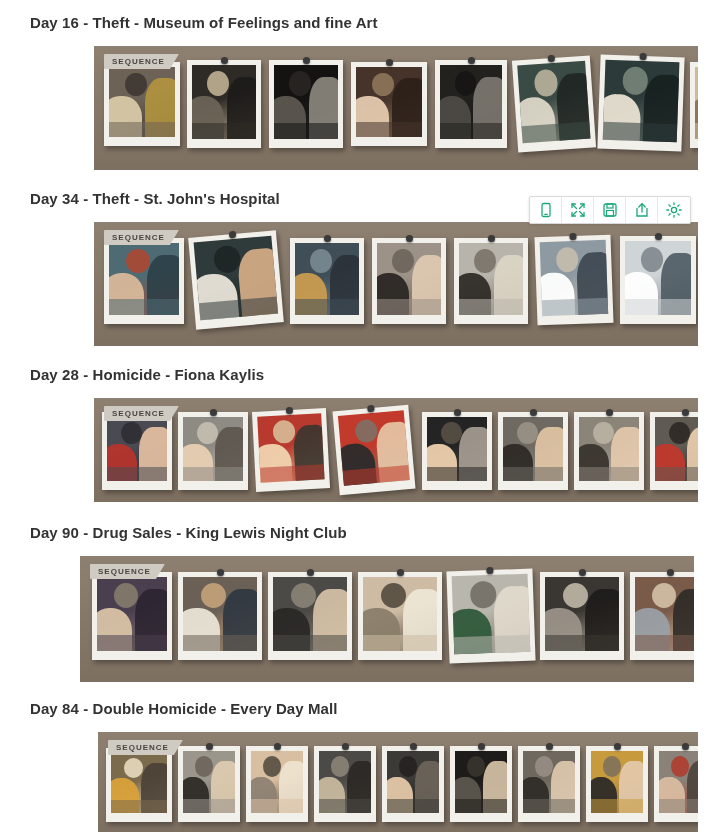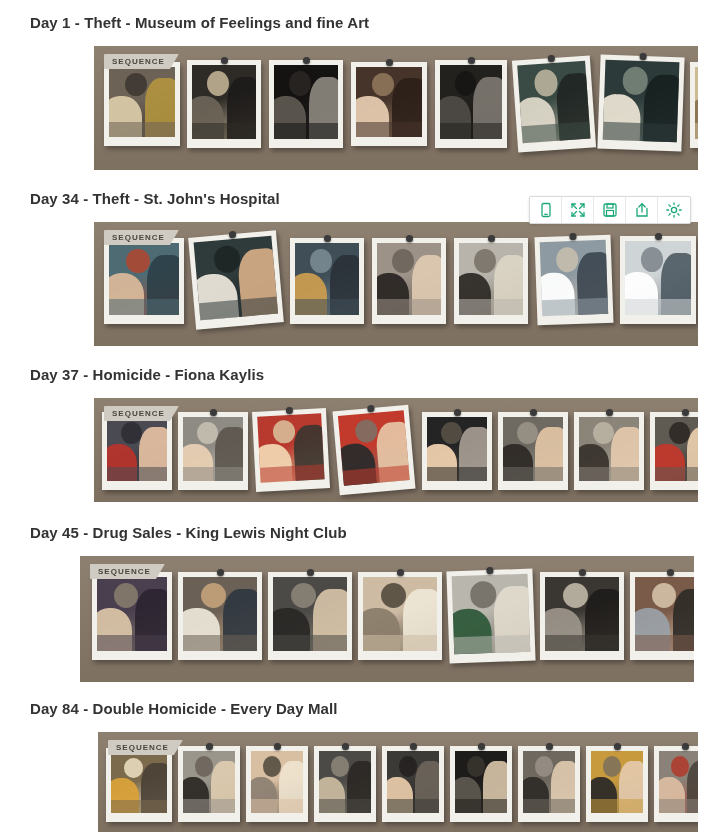--- a/index.html
+++ b/index.html
@@ -106,21 +106,21 @@
   }
   .tb-btn:last-child { border-right: none; }
   .tb-btn svg { display: block; }
 </style>
 </head>
 <body>
 
 <div class="page">
 
   <div class="case-block">
-    <div class="case-title" style="position:absolute;left:0;top:14px;">Day 1 - Theft - Museum of Feelings and fine Art</div>
+    <div class="case-title" style="position:absolute;left:0;top:14px;">Day 16 - Theft - Museum of Feelings and fine Art</div>
     <div class="board-wrap">
       <div class="board" id="board-0" style="position: absolute; left: 94px; top: 46px; width: 604px; height: 124px;">
         <div class="board-inner"></div>
         <div class="seq-tag">SEQUENCE</div>
         <div class="photos" id="photos-0">
             <div class="photo" style="left: 10px; top: 16px; width: 76px; height: 84px; transform: rotate(0deg);">
               <div class="pin"></div>
               <div class="pic" style="background: linear-gradient(160deg, rgb(109, 98, 86) 0%, rgb(109, 98, 86) 46%, rgb(60, 54, 48) 100%);">
                 <div style="position: absolute; left: -12%; top: 42%; width: 62%; height: 66%; background: rgb(216, 201, 166); border-radius: 46% 46% 12% 12%; opacity: 0.95;"></div>
                 <div style="position: absolute; right: -10%; top: 16%; width: 56%; height: 90%; background: rgb(178, 149, 63); border-radius: 40% 34% 8% 8%; opacity: 0.9;"></div>
@@ -262,21 +262,21 @@
                 <div style="position: absolute; left: 24%; top: 8%; width: 34%; height: 34%; background: rgb(123, 132, 137); border-radius: 50%; opacity: 0.85;"></div>
                 <div style="position: absolute; left: 0px; bottom: 0px; width: 100%; height: 22%; background: rgb(207, 212, 214); opacity: 0.55;"></div>
               </div>
             </div>
           </div>
       </div>
     </div>
   </div>
 
   <div class="case-block">
-    <div class="case-title" style="position:absolute;left:0;top:366px;">Day 37 - Homicide - Fiona Kaylis</div>
+    <div class="case-title" style="position:absolute;left:0;top:366px;">Day 28 - Homicide - Fiona Kaylis</div>
     <div class="board-wrap">
       <div class="board" id="board-2" style="position: absolute; left: 94px; top: 398px; width: 604px; height: 104px;">
         <div class="board-inner"></div>
         <div class="seq-tag">SEQUENCE</div>
         <div class="photos" id="photos-2">
             <div class="photo" style="left: 8px; top: 14px; width: 70px; height: 78px; transform: rotate(0deg);">
               <div class="pin"></div>
               <div class="pic" style="background: linear-gradient(160deg, rgb(74, 74, 82) 0%, rgb(74, 74, 82) 46%, rgb(43, 43, 49) 100%);">
                 <div style="position: absolute; left: -12%; top: 42%; width: 62%; height: 66%; background: rgb(181, 52, 44); border-radius: 46% 46% 12% 12%; opacity: 0.95;"></div>
                 <div style="position: absolute; right: -10%; top: 16%; width: 56%; height: 90%; background: rgb(232, 195, 164); border-radius: 40% 34% 8% 8%; opacity: 0.9;"></div>
@@ -346,21 +346,21 @@
                 <div style="position: absolute; left: 24%; top: 8%; width: 34%; height: 34%; background: rgb(42, 38, 34); border-radius: 50%; opacity: 0.85;"></div>
                 <div style="position: absolute; left: 0px; bottom: 0px; width: 100%; height: 22%; background: rgb(95, 90, 82); opacity: 0.55;"></div>
               </div>
             </div>
           </div>
       </div>
     </div>
   </div>
 
   <div class="case-block">
-    <div class="case-title" style="position:absolute;left:0;top:524px;">Day 45 - Drug Sales - King Lewis Night Club</div>
+    <div class="case-title" style="position:absolute;left:0;top:524px;">Day 90 - Drug Sales - King Lewis Night Club</div>
     <div class="board-wrap">
       <div class="board" id="board-3" style="position: absolute; left: 80px; top: 556px; width: 614px; height: 126px;">
         <div class="board-inner"></div>
         <div class="seq-tag">SEQUENCE</div>
         <div class="photos" id="photos-3">
             <div class="photo" style="left: 12px; top: 16px; width: 80px; height: 88px; transform: rotate(0deg);">
               <div class="pin"></div>
               <div class="pic" style="background: linear-gradient(160deg, rgb(74, 63, 78) 0%, rgb(74, 63, 78) 46%, rgb(138, 127, 110) 100%);">
                 <div style="position: absolute; left: -12%; top: 42%; width: 62%; height: 66%; background: rgb(216, 195, 166); border-radius: 46% 46% 12% 12%; opacity: 0.95;"></div>
                 <div style="position: absolute; right: -10%; top: 16%; width: 56%; height: 90%; background: rgb(43, 35, 48); border-radius: 40% 34% 8% 8%; opacity: 0.9;"></div>

